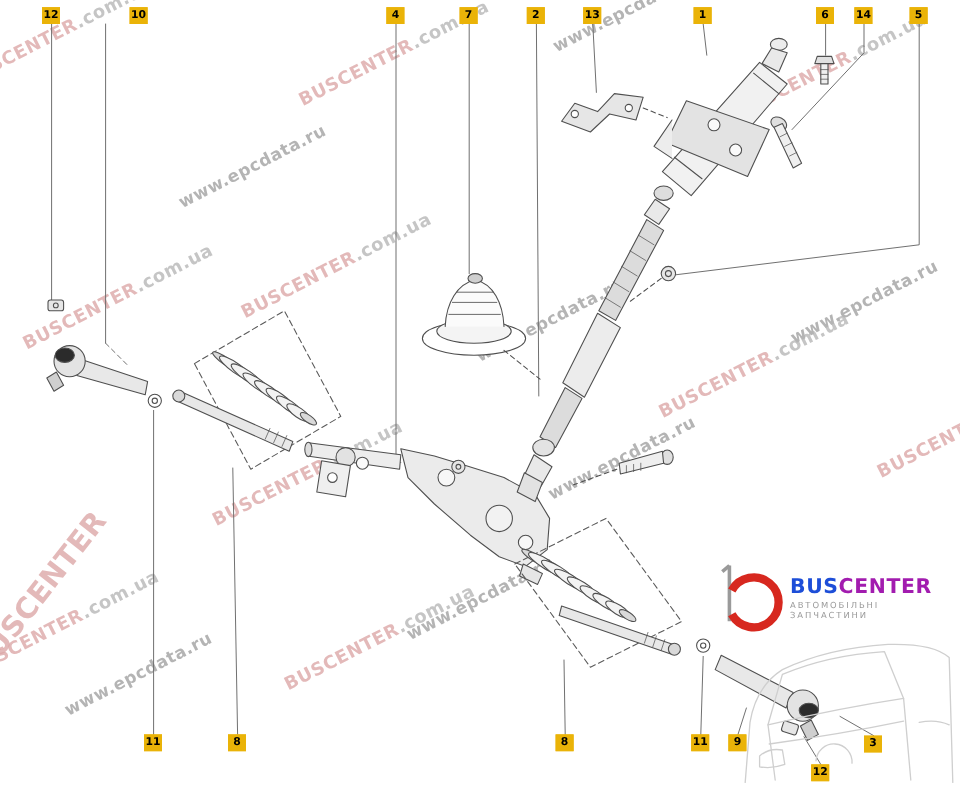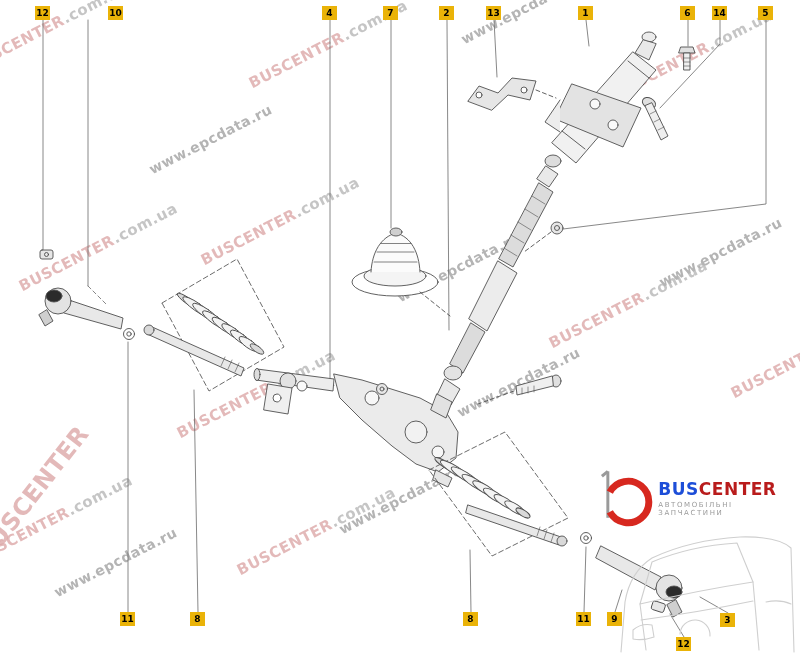--- a/index.html
+++ b/index.html
@@ -20,21 +20,21 @@
   
   .callout { position:absolute; width:15px; height:14px; box-sizing:border-box; border:1px solid #eab308;
              background:#eab308; font-size:9px; font-weight:bold; color:#000; display:flex;
              align-items:center; justify-content:center; z-index:5; line-height:1; }
 
   
   .logo { position:absolute; display:flex; align-items:center; gap:5px; z-index:4; }
   .logo-textwrap { display:flex; flex-direction:column; }
   .logo-title { font-size:17px; font-weight:bold; letter-spacing:.5px; line-height:1.05; }
   .logo-bus { color:#1d4ed8; }
-  .logo-center { color:#b91c1c; }
+  .logo-center { color:#a21caf; }
   .logo-tagline { font-size:7px; color:#9a9a9a; letter-spacing:1.6px; margin-top:2px; }
 </style>
 </head>
 <body>
 
 <div class="stage">
 
   <div class="wm" style="left:-30px; top:58px;"><span class="b">BUSCENTER</span><span class="d">.com.ua</span></div>
   <div class="wm" style="left:250px; top:75px;"><span class="b">BUSCENTER</span><span class="d">.com.ua</span></div>
   <div class="wm wm-ep" style="left:150px; top:162px;"><span>www.epcdata.ru</span></div>

